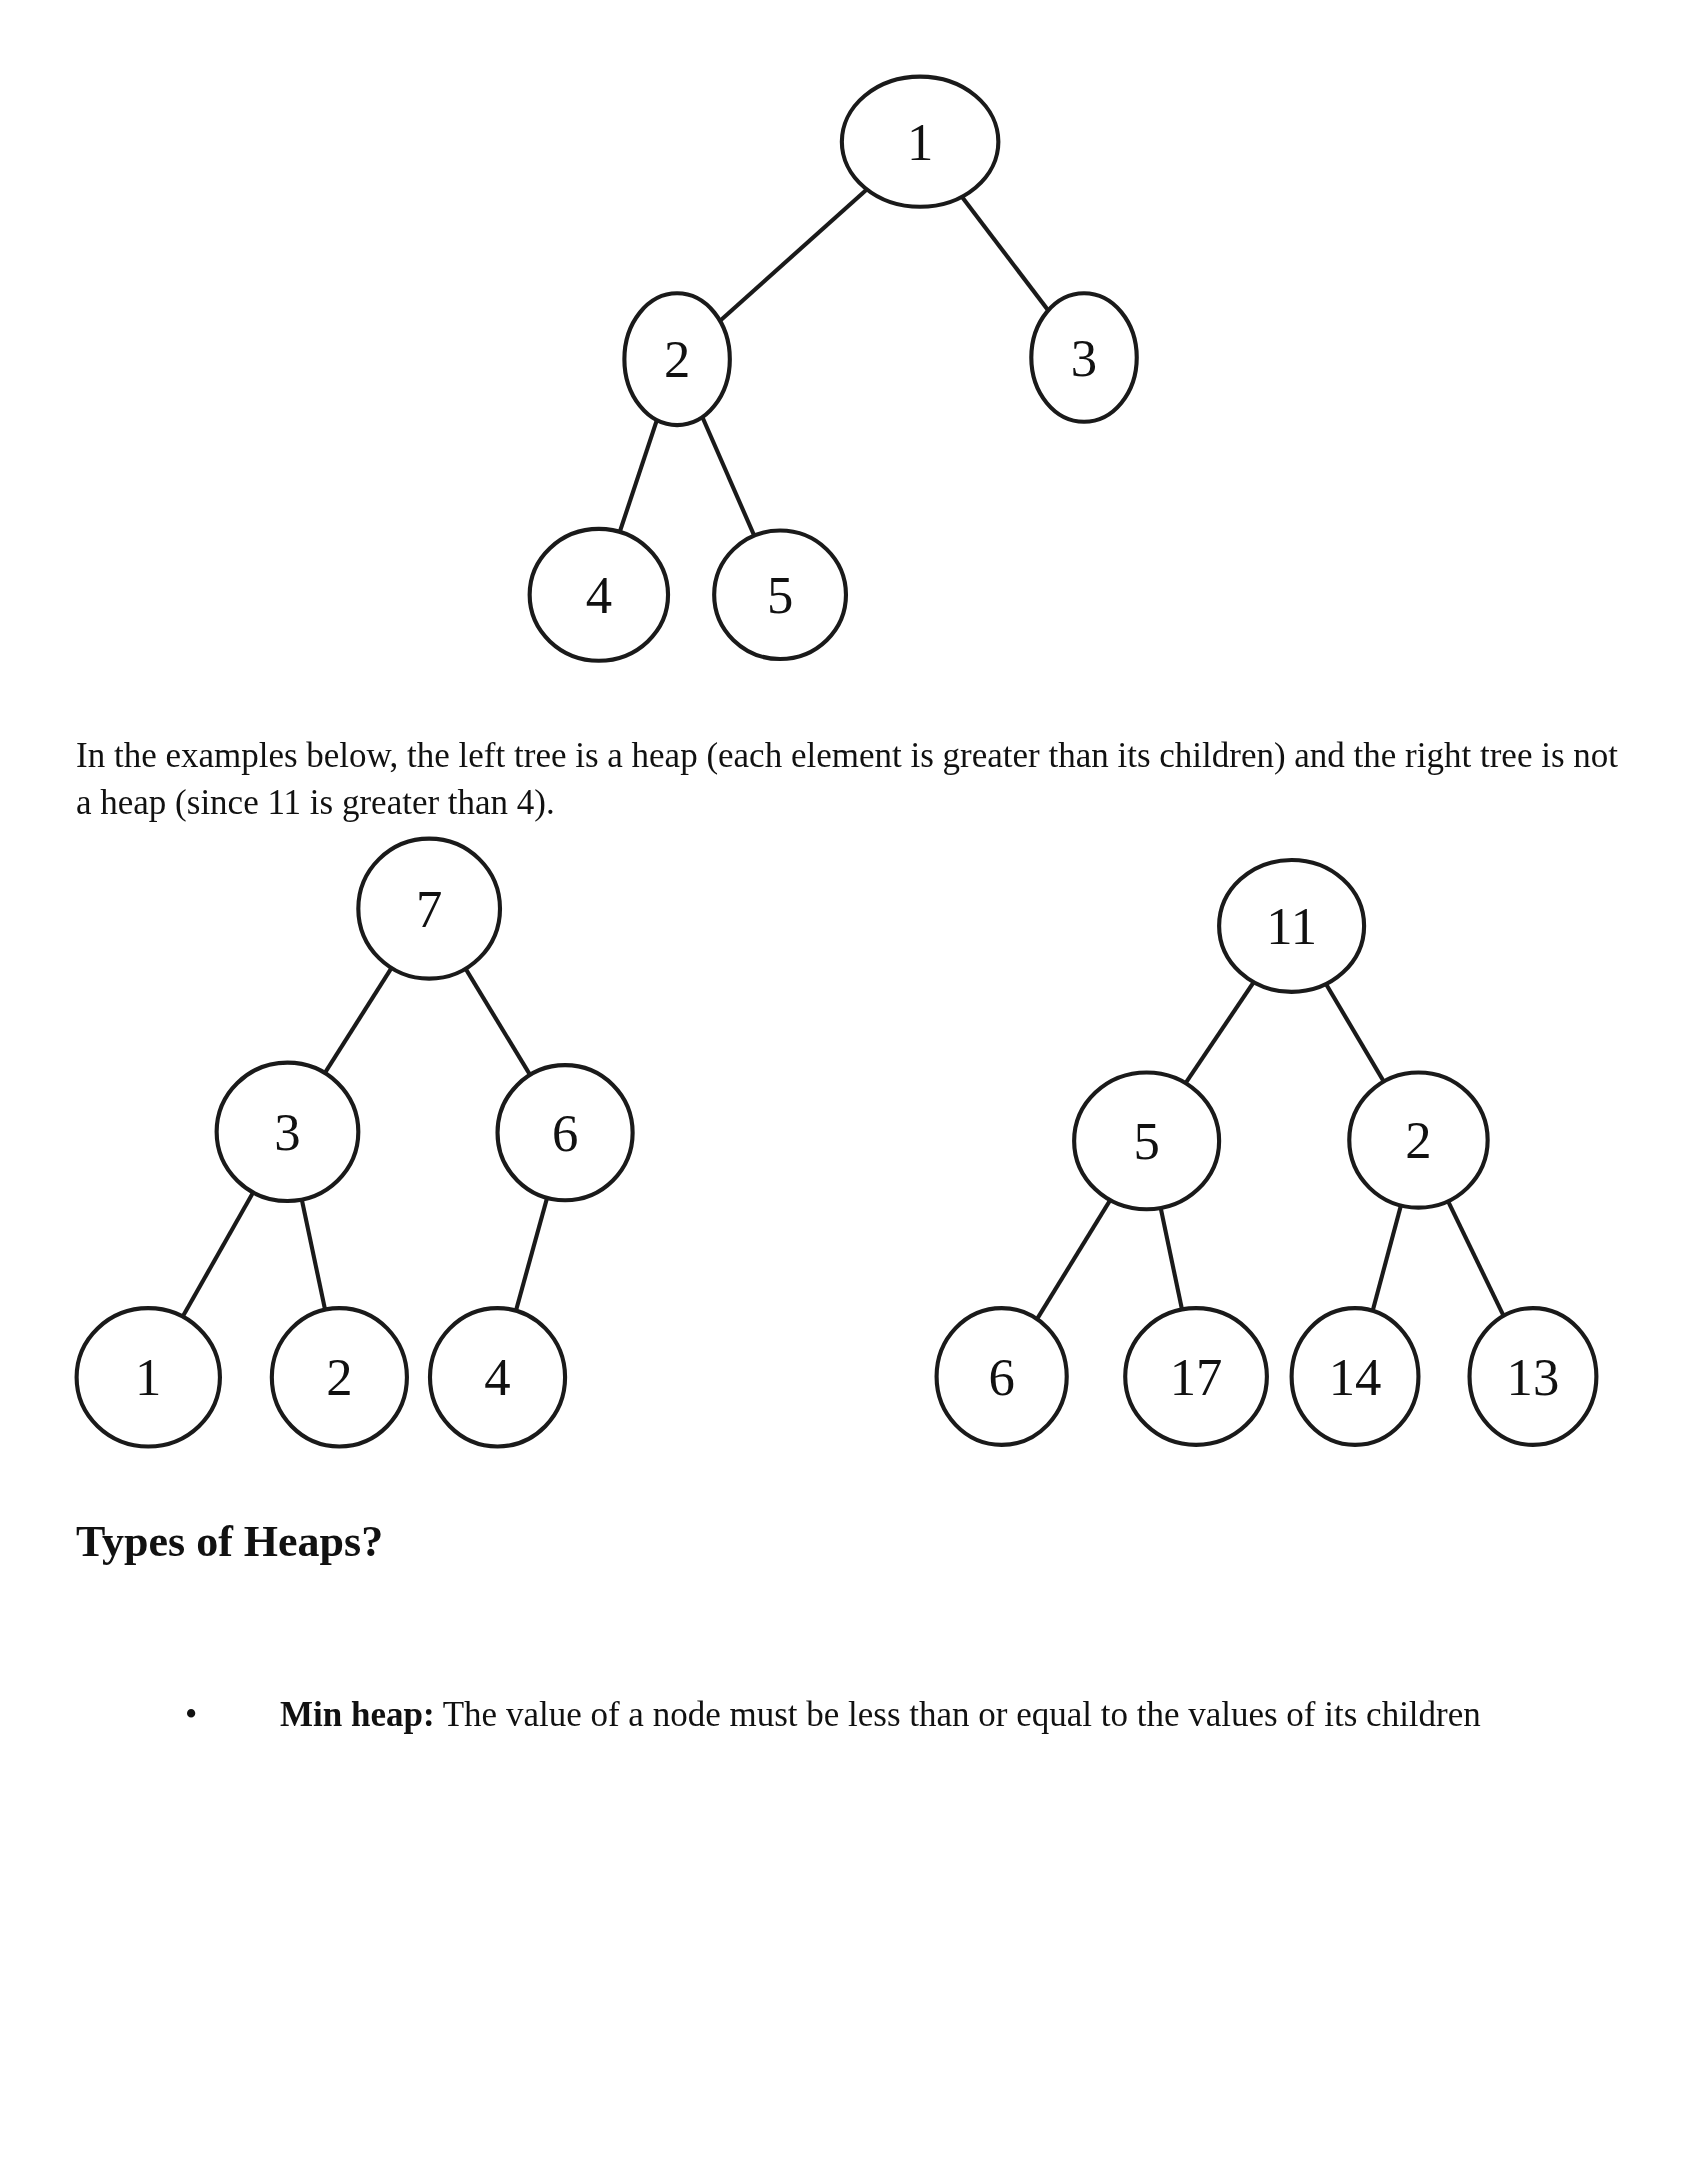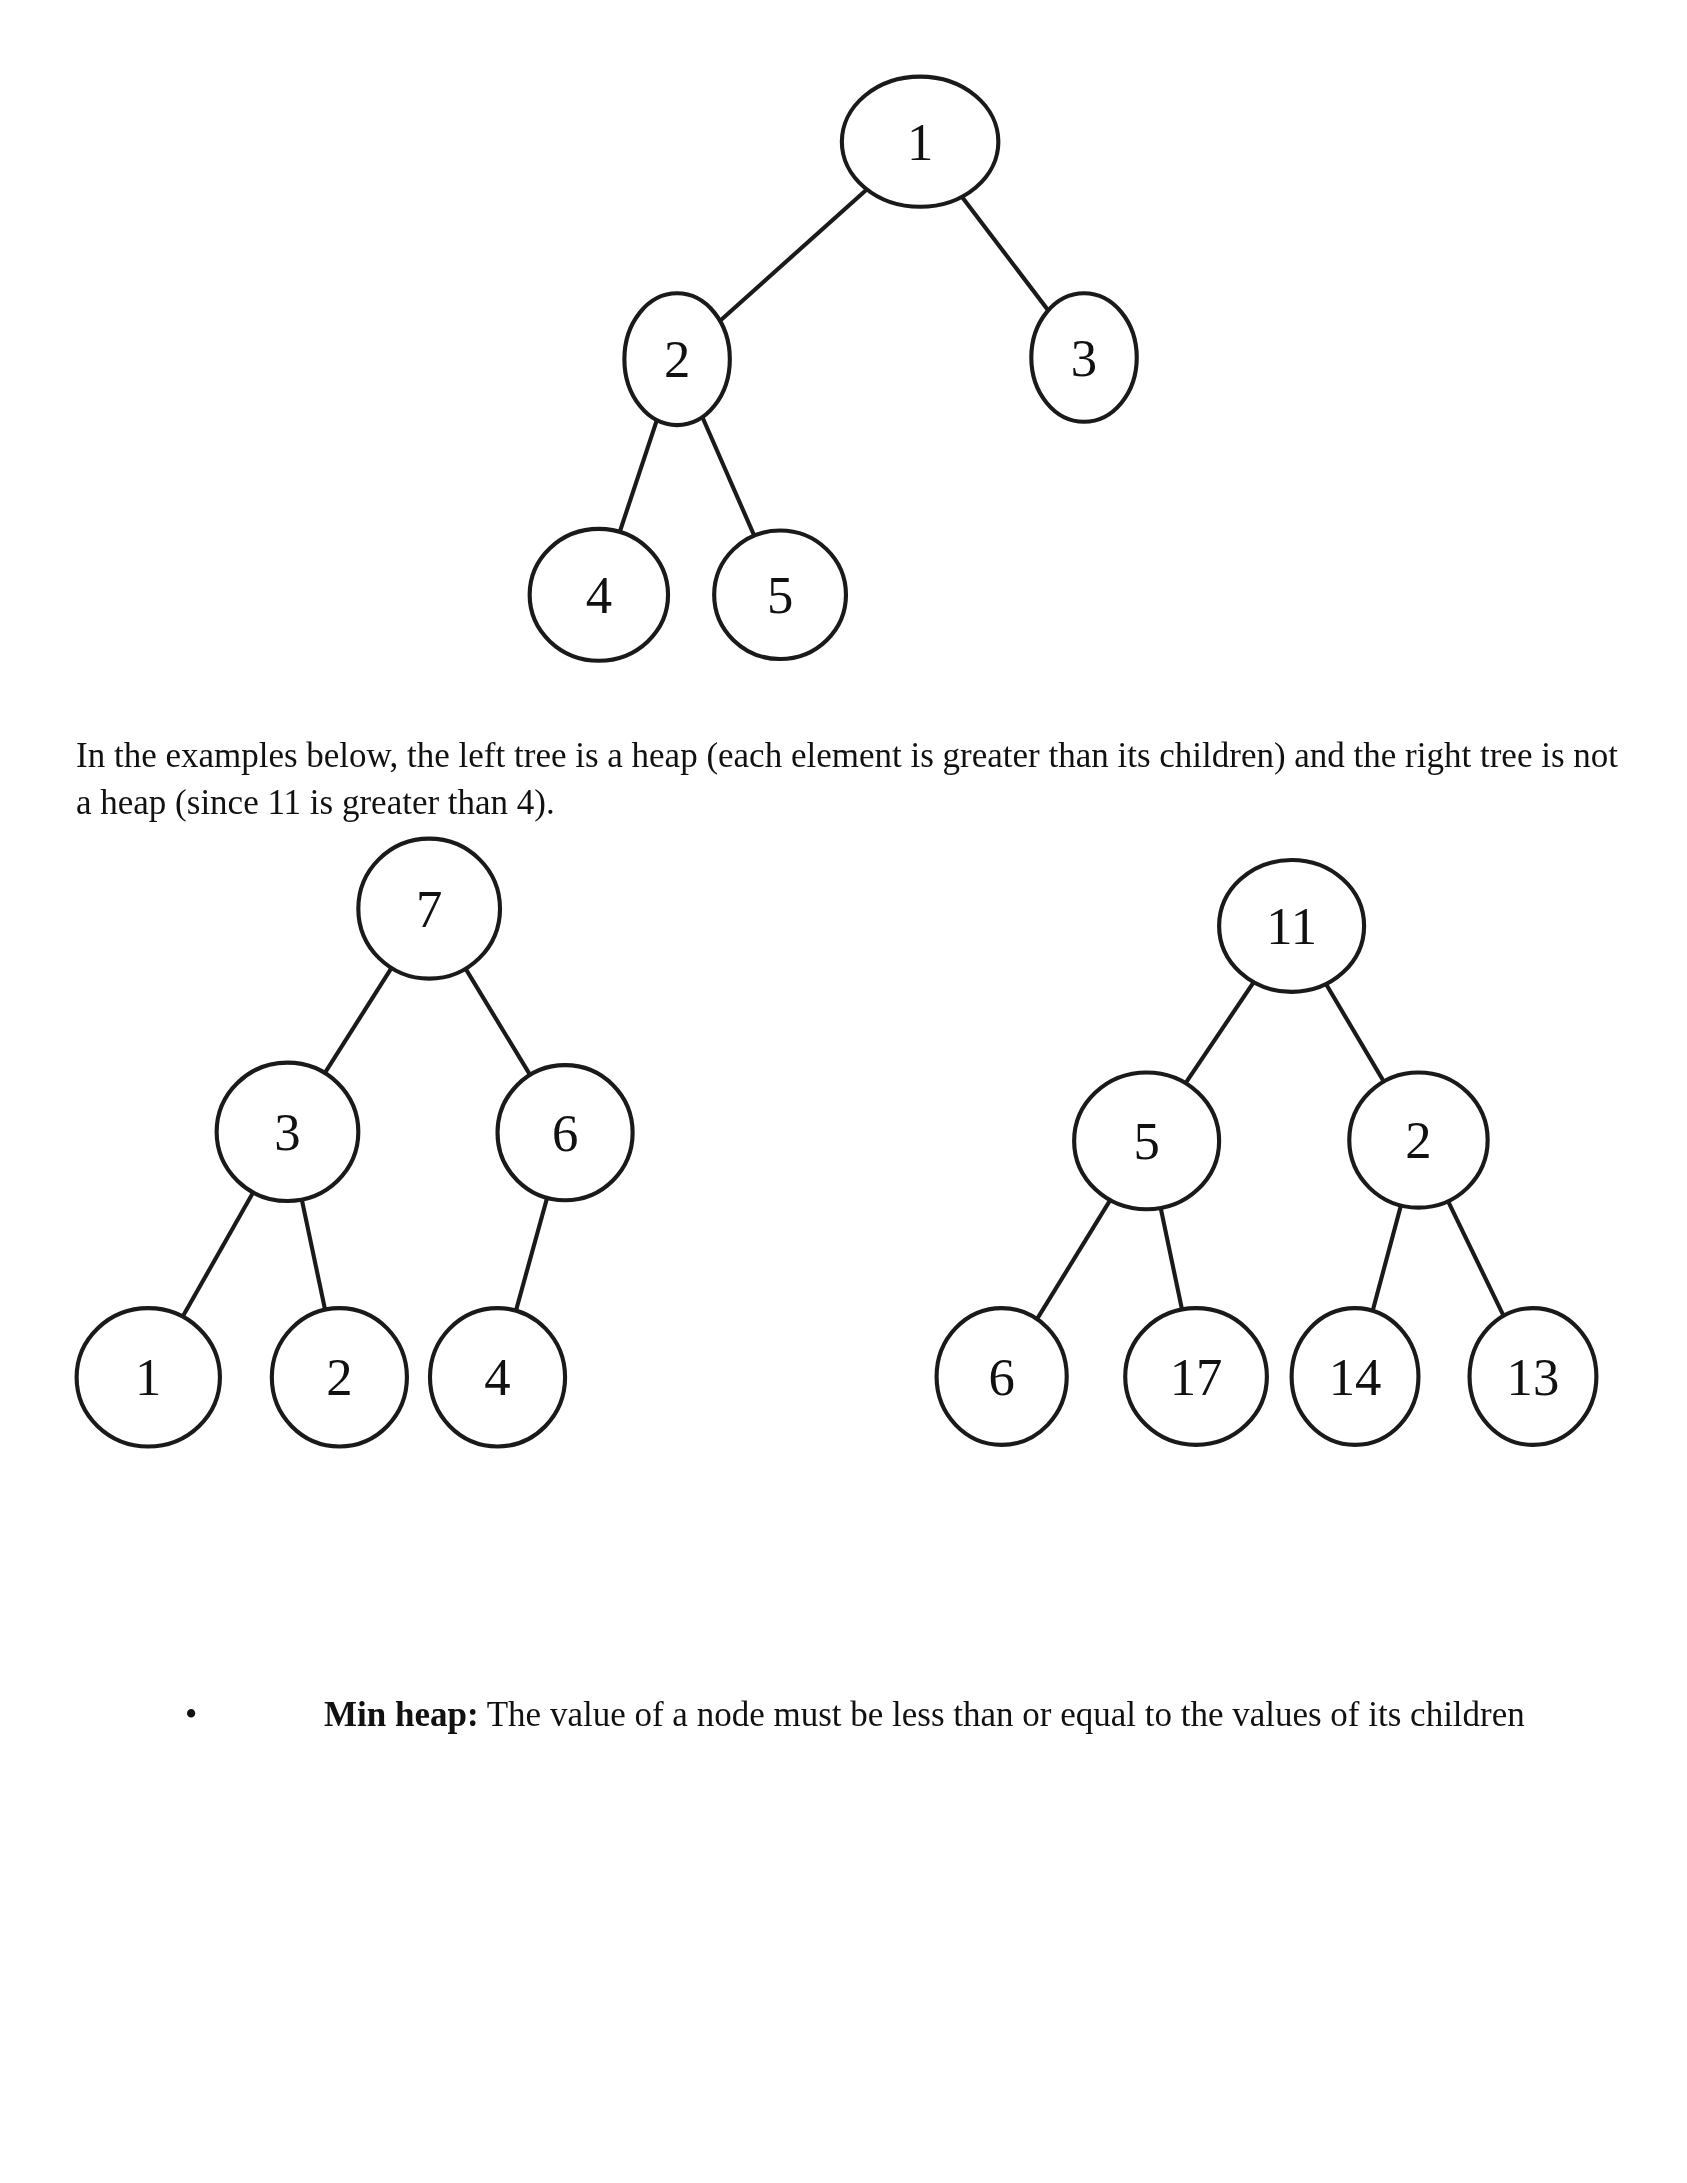--- a/index.html
+++ b/index.html
@@ -79,21 +79,20 @@
     line-height: 47px;
   }
   .bullet-marker {
     width: 95px;
     flex: 0 0 95px;
     font-size: 35px;
   }
   .bullet-body {
     flex: 1 1 auto;
     text-align: justify;
-    margin-left: 44px;
   }
   .bullet-term {
     font-weight: bold;
   }
 </style>
 </head>
 <body>
 
 <main class="page">
 
@@ -152,20 +151,21 @@
         <text x="1452" y="1693">17</text>
         <ellipse cx="1645" cy="1671" rx="77" ry="83"></ellipse>
         <text x="1645" y="1693">14</text>
         <ellipse cx="1861" cy="1671" rx="77" ry="83"></ellipse>
         <text x="1861" y="1693">13</text>
       </g>
     </svg>
 
   <p class="para para-intro">In the examples below, the left tree is a heap (each element is greater than its children) and the right tree is not a heap (since 11 is greater than 4).</p>
 
+  <h1 class="heading">Types of Heaps?</h1>
 
 
   <div class="bullet-item">
     <span class="bullet-marker">•</span>
     <span class="bullet-body"><b class="bullet-term">Min heap:</b> <span>The value of a node must be less than or equal to the values of its children</span></span>
   </div>
 
 </main>
 
 

